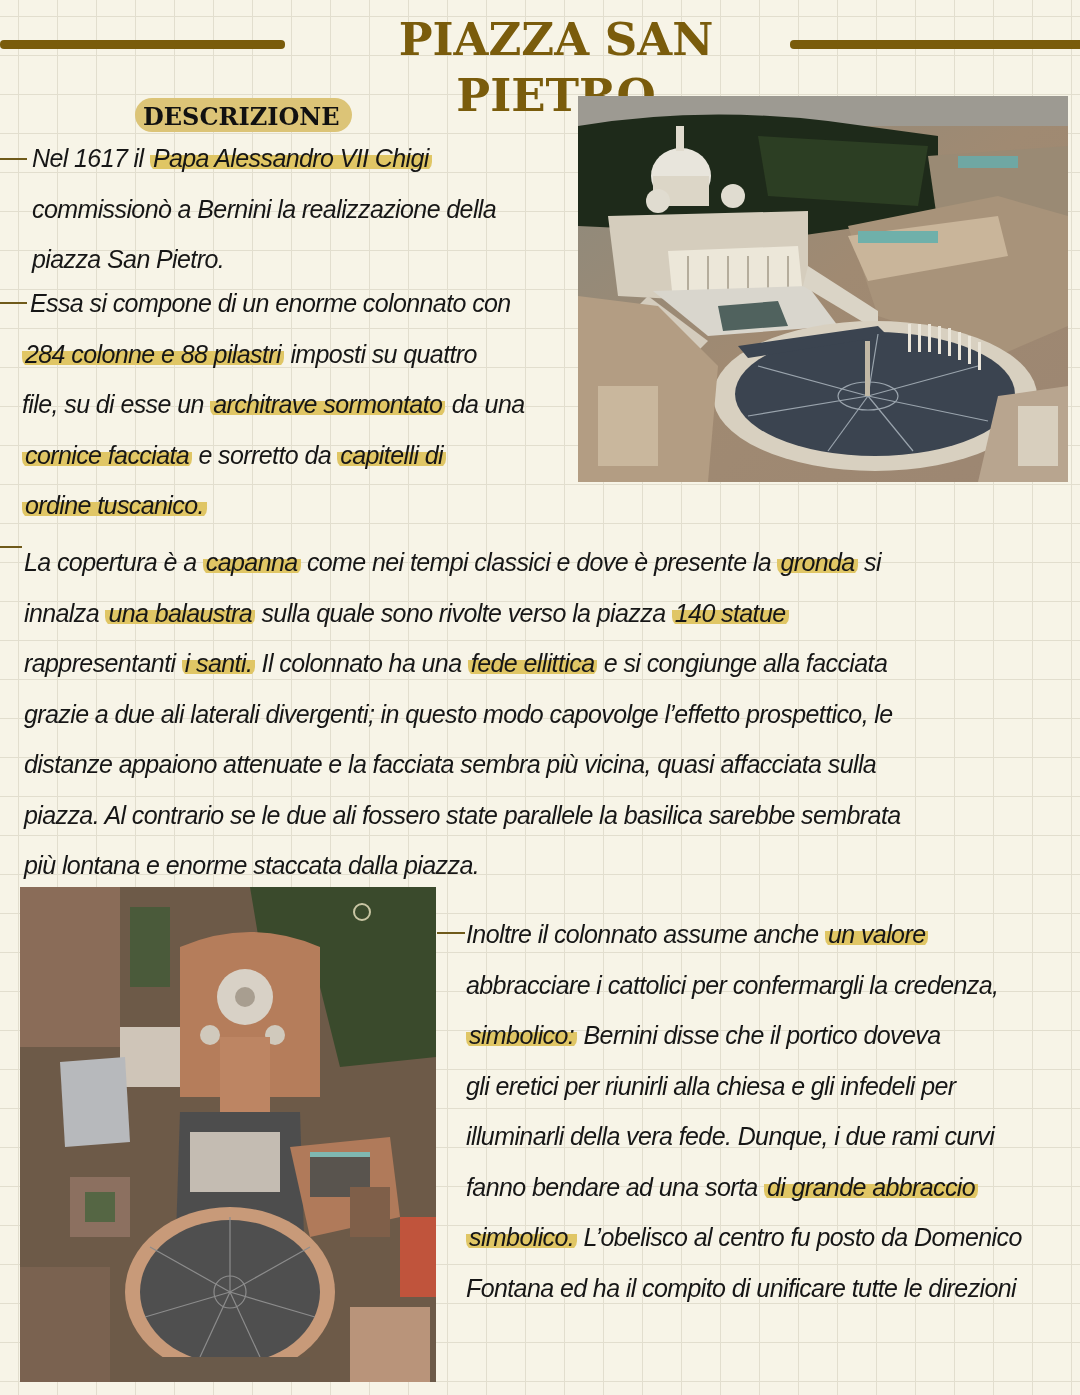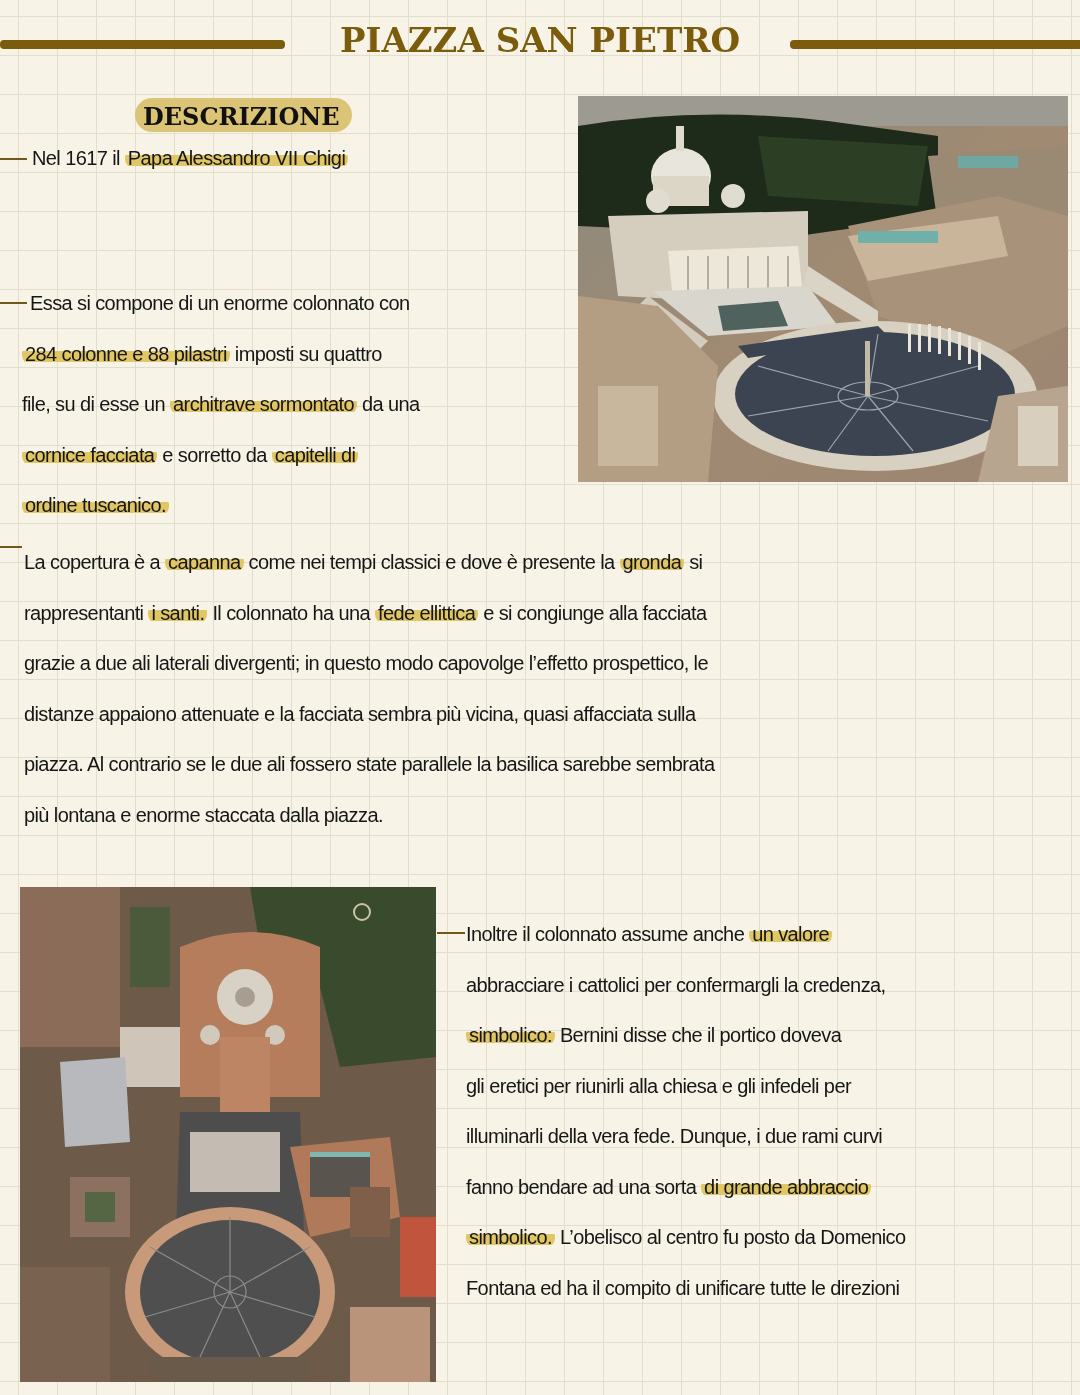--- a/index.html
+++ b/index.html
@@ -12,35 +12,36 @@
     background-size: 39px 39px;
     background-position: 18px 16px;
     font-family: "DejaVu Sans", sans-serif;
     color: #141414;
   }
   .title-bar { position: absolute; left: 0; top: 10px; width: 1080px; height: 56px; }
   .title-line { position: absolute; top: 30px; height: 9px; background: #7a5c0c; border-radius: 4px; }
   .title-line.left { left: 0; width: 285px; }
   .title-line.right { left: 790px; width: 300px; }
   .title-text {
-    position: absolute; left: 292px; top: 2px; width: 496px; text-align: center;
-    font-family: "DejaVu Serif", serif; font-weight: bold; font-size: 34px;
+    position: absolute; left: 308px; top: 2px; width: 496px; text-align: center;
+    font-family: "DejaVu Serif", serif; font-weight: bold; font-size: 45px;
     color: #7a5c0c; letter-spacing: 0px; line-height: 56px;
   }
   .section-heading {
     position: absolute; left: 135px; top: 98px; padding: 0 12px 0 8px;
     height: 34px; line-height: 38px;
     background: #dcc477; border-radius: 18px;
     font-family: "DejaVu Serif", serif; font-weight: bold; font-size: 24px;
     color: #111; 
   }
   .para {
     position: absolute; font-family: "Liberation Sans Narrow", "Liberation Sans", sans-serif;
-    font-size: 20px; line-height: 50.5px; color: #161616;
+    font-size: 25px; line-height: 50.5px; color: #161616;
     letter-spacing: -0.6px;
+    font-style: italic;
   }
   .para .line { display: block; white-space: nowrap; }
   .hl {
     background: linear-gradient(to bottom, transparent 38%, #e0c665 38%, #e0c665 88%, transparent 88%);
     border-radius: 10px; padding: 0 3px;
   }
   .dash {
     position: absolute; height: 2px; background: #6f5a1a;
   }
   .photo {
@@ -123,34 +124,37 @@
     <path d="M0 200 L80 210 L140 270 L130 386 L0 386 Z" fill="#b39d83"></path>
     <rect x="20" y="290" width="60" height="80" fill="#c9b79d"></rect>
     <path d="M420 300 L490 290 L490 386 L400 386 Z" fill="#b8a58f"></path>
     <rect x="440" y="310" width="40" height="60" fill="#d8cfbe"></rect>
   </svg>
 </div>
 
 <div class="dash" style="left:0; top:158px; width:27px;"></div>
 <div class="para" style="left:32px; top:133px;">
   <span class="line"><span>Nel 1617 il </span><span class="hl">Papa Alessandro VII Chigi</span></span>
+  <span class="line">commissionò a Bernini la realizzazione della</span>
+  <span class="line">piazza San Pietro.</span>
 </div>
 
 <div class="dash" style="left:0; top:302px; width:27px;"></div>
 <div class="para" style="left:22px; top:278px;">
   <span class="line" style="padding-left:8px;">Essa si compone di un enorme colonnato con</span>
   <span class="line"><span class="hl">284 colonne e 88 pilastri</span><span> imposti su quattro</span></span>
   <span class="line"><span>file, su di esse un </span><span class="hl">architrave sormontato</span><span> da una</span></span>
   <span class="line"><span class="hl">cornice facciata</span><span> e sorretto da </span><span class="hl">capitelli di</span></span>
   <span class="line"><span class="hl">ordine tuscanico.</span></span>
 </div>
 
 <div class="dash" style="left:0; top:546px; width:22px;"></div>
 <div class="para" style="left:24px; top:537px;">
   <span class="line"><span>La copertura è a </span><span class="hl">capanna</span><span> come nei tempi classici e dove è presente la </span><span class="hl">gronda</span><span> si</span></span>
+  <span class="line"><span>innalza </span><span class="hl">una balaustra</span><span> sulla quale sono rivolte verso la piazza </span><span class="hl">140 statue</span></span>
   <span class="line"><span>rappresentanti </span><span class="hl">i santi.</span><span> Il colonnato ha una </span><span class="hl">fede ellittica</span><span> e si congiunge alla facciata</span></span>
   <span class="line">grazie a due ali laterali divergenti; in questo modo capovolge l’effetto prospettico, le</span>
   <span class="line">distanze appaiono attenuate e la facciata sembra più vicina, quasi affacciata sulla</span>
   <span class="line">piazza. Al contrario se le due ali fossero state parallele la basilica sarebbe sembrata</span>
   <span class="line">più lontana e enorme staccata dalla piazza.</span>
 </div>
 
 <div class="photo" style="left:20px; top:887px; width:416px; height:495px;">
   <svg viewBox="0 0 416 495" preserveAspectRatio="none">
     <rect width="416" height="495" fill="#6d5a48"></rect>

